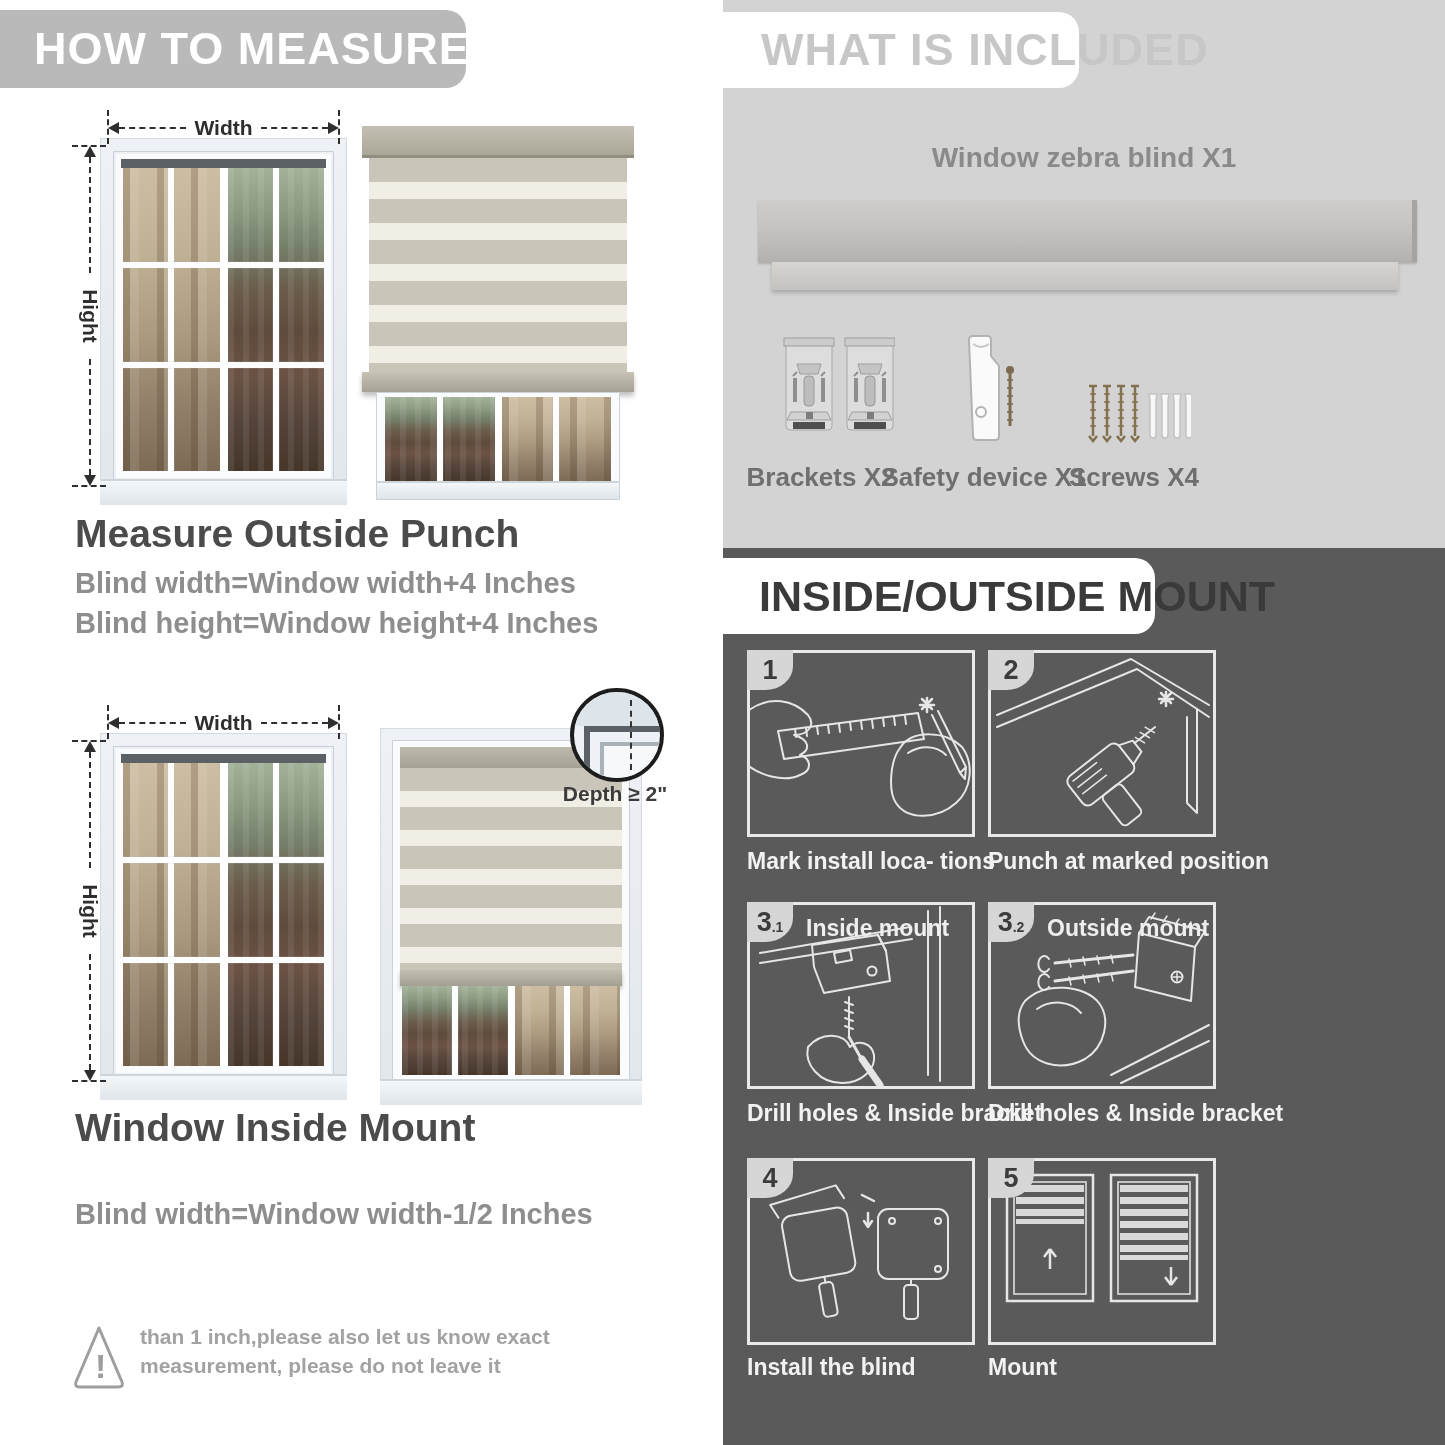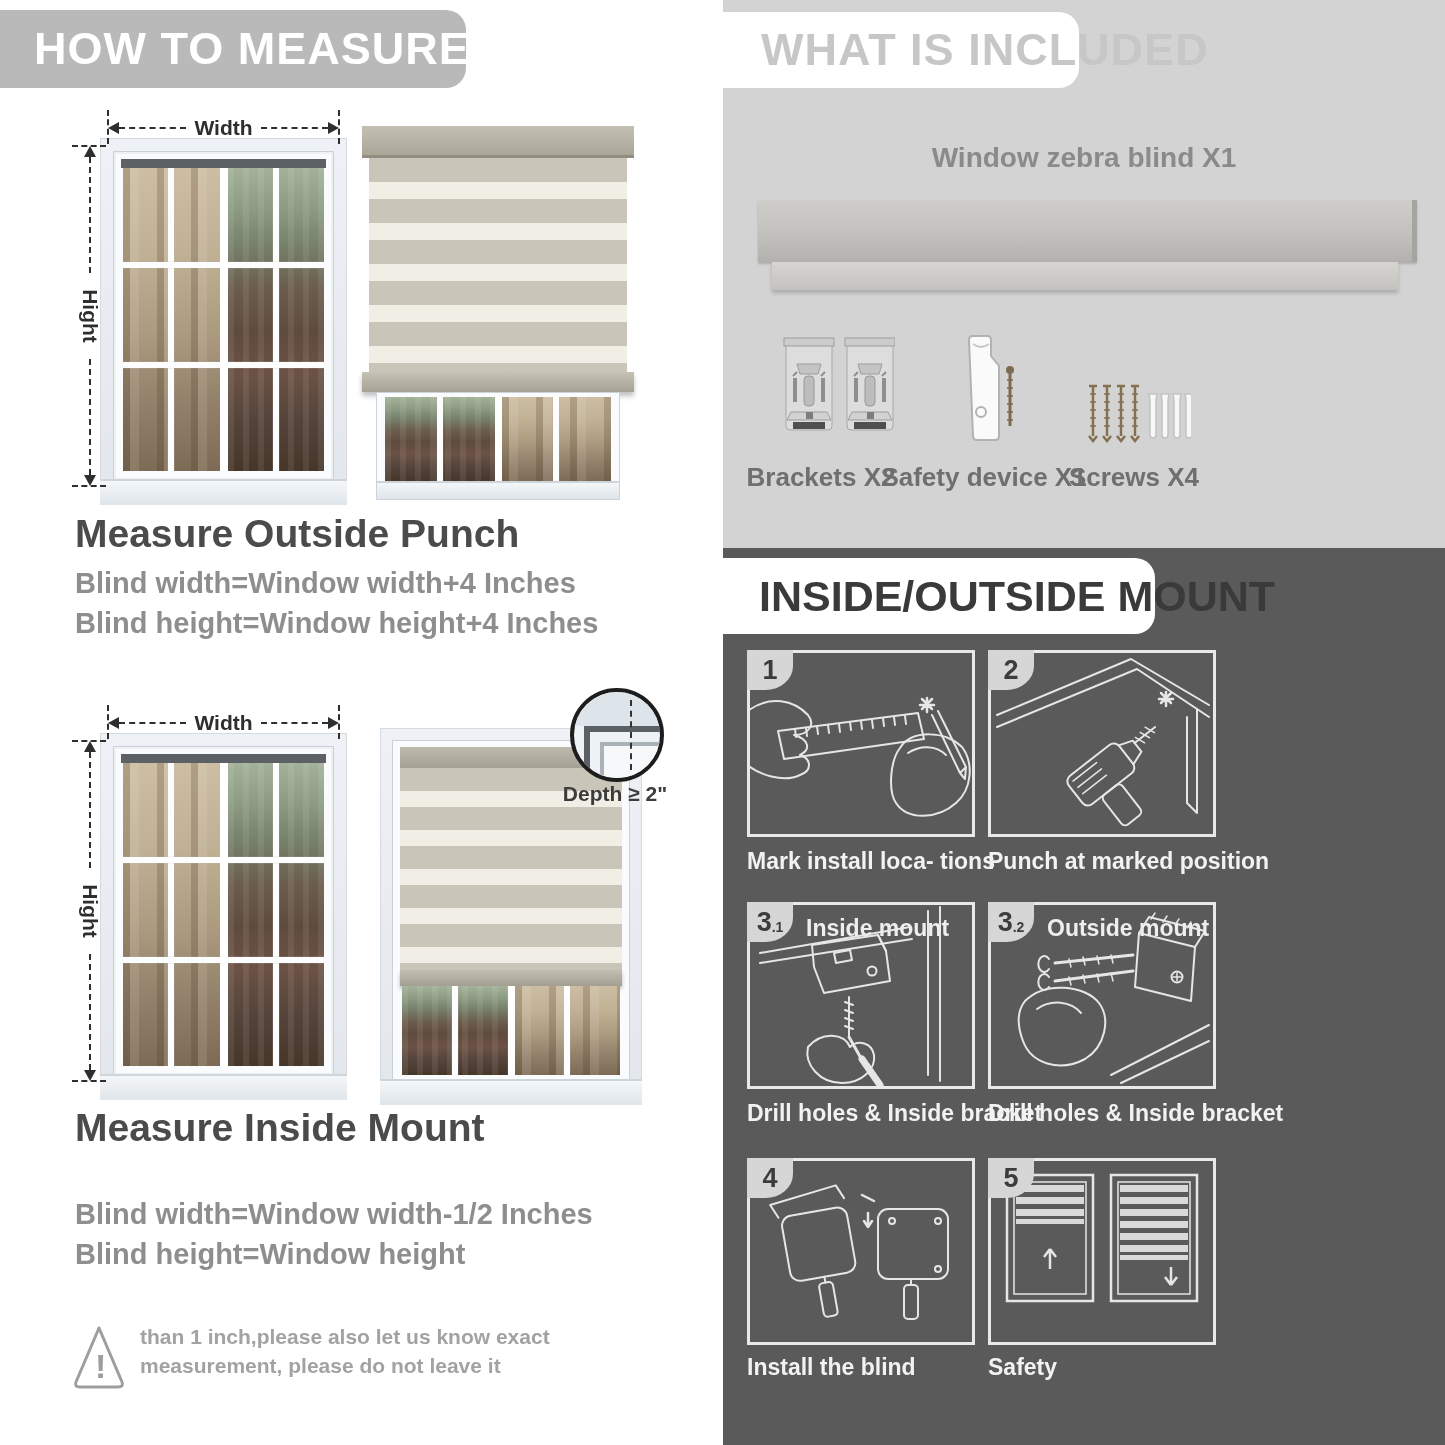--- a/index.html
+++ b/index.html
@@ -232,23 +232,22 @@
     <div class="win-sill"></div>
     <div class="magnifier">
       <div class="mag-wall"></div>
         <div class="mag-c1"></div>
         <div class="mag-c2"></div>
         <div class="mag-dash"></div>
     </div>
     <div class="depth-label">Depth ≥ 2"</div>
   </div>
 
-  <div class="sec-title" style="top:1106px;">Measure Inside Mount</div>
+  <div class="sec-title" style="top:1106px;">Window Inside Mount</div>
   <div class="sec-line" style="top:1198px;">Blind width=Window width-1/2 Inches</div>
-  <div class="sec-line" style="top:1238px;">Blind height=Window height</div>
 
   <div class="warning">
     <svg width="54" height="68" viewBox="0 0 54 68">
       <path d="M27 6 L50 60 Q52 65 46 65 L8 65 Q2 65 4 60 Z" fill="none" stroke="#9e9e9e" stroke-width="3" stroke-linejoin="round"></path>
       <text x="23" y="56" font-size="34" font-weight="bold" fill="#9e9e9e" font-family="Liberation Sans, sans-serif">!</text>
     </svg>
     <div class="warn-text">
       <div>than 1 inch,please also let us know exact</div>
       <div>measurement, please do not leave it</div>
     </div>
@@ -455,16 +454,16 @@
             <rect x="129" y="84" width="68" height="7"></rect>
           <rect x="129" y="94" width="68" height="5"></rect>
         </g>
         <path d="M180 106 v18 M180 124 l-6 -8 M180 124 l6 -8" fill="none" stroke="#e6e6e6" stroke-width="2.5"></path>
       </svg>
       <div class="badge">
           <span>5</span>
           <sub></sub>
         </div>
     </div>
-    <div class="step-caption" style="left:265px;top:806px;">Safety</div>
+    <div class="step-caption" style="left:265px;top:806px;">Mount</div>
   </div>
 
 </div>
 
 </body></html>

